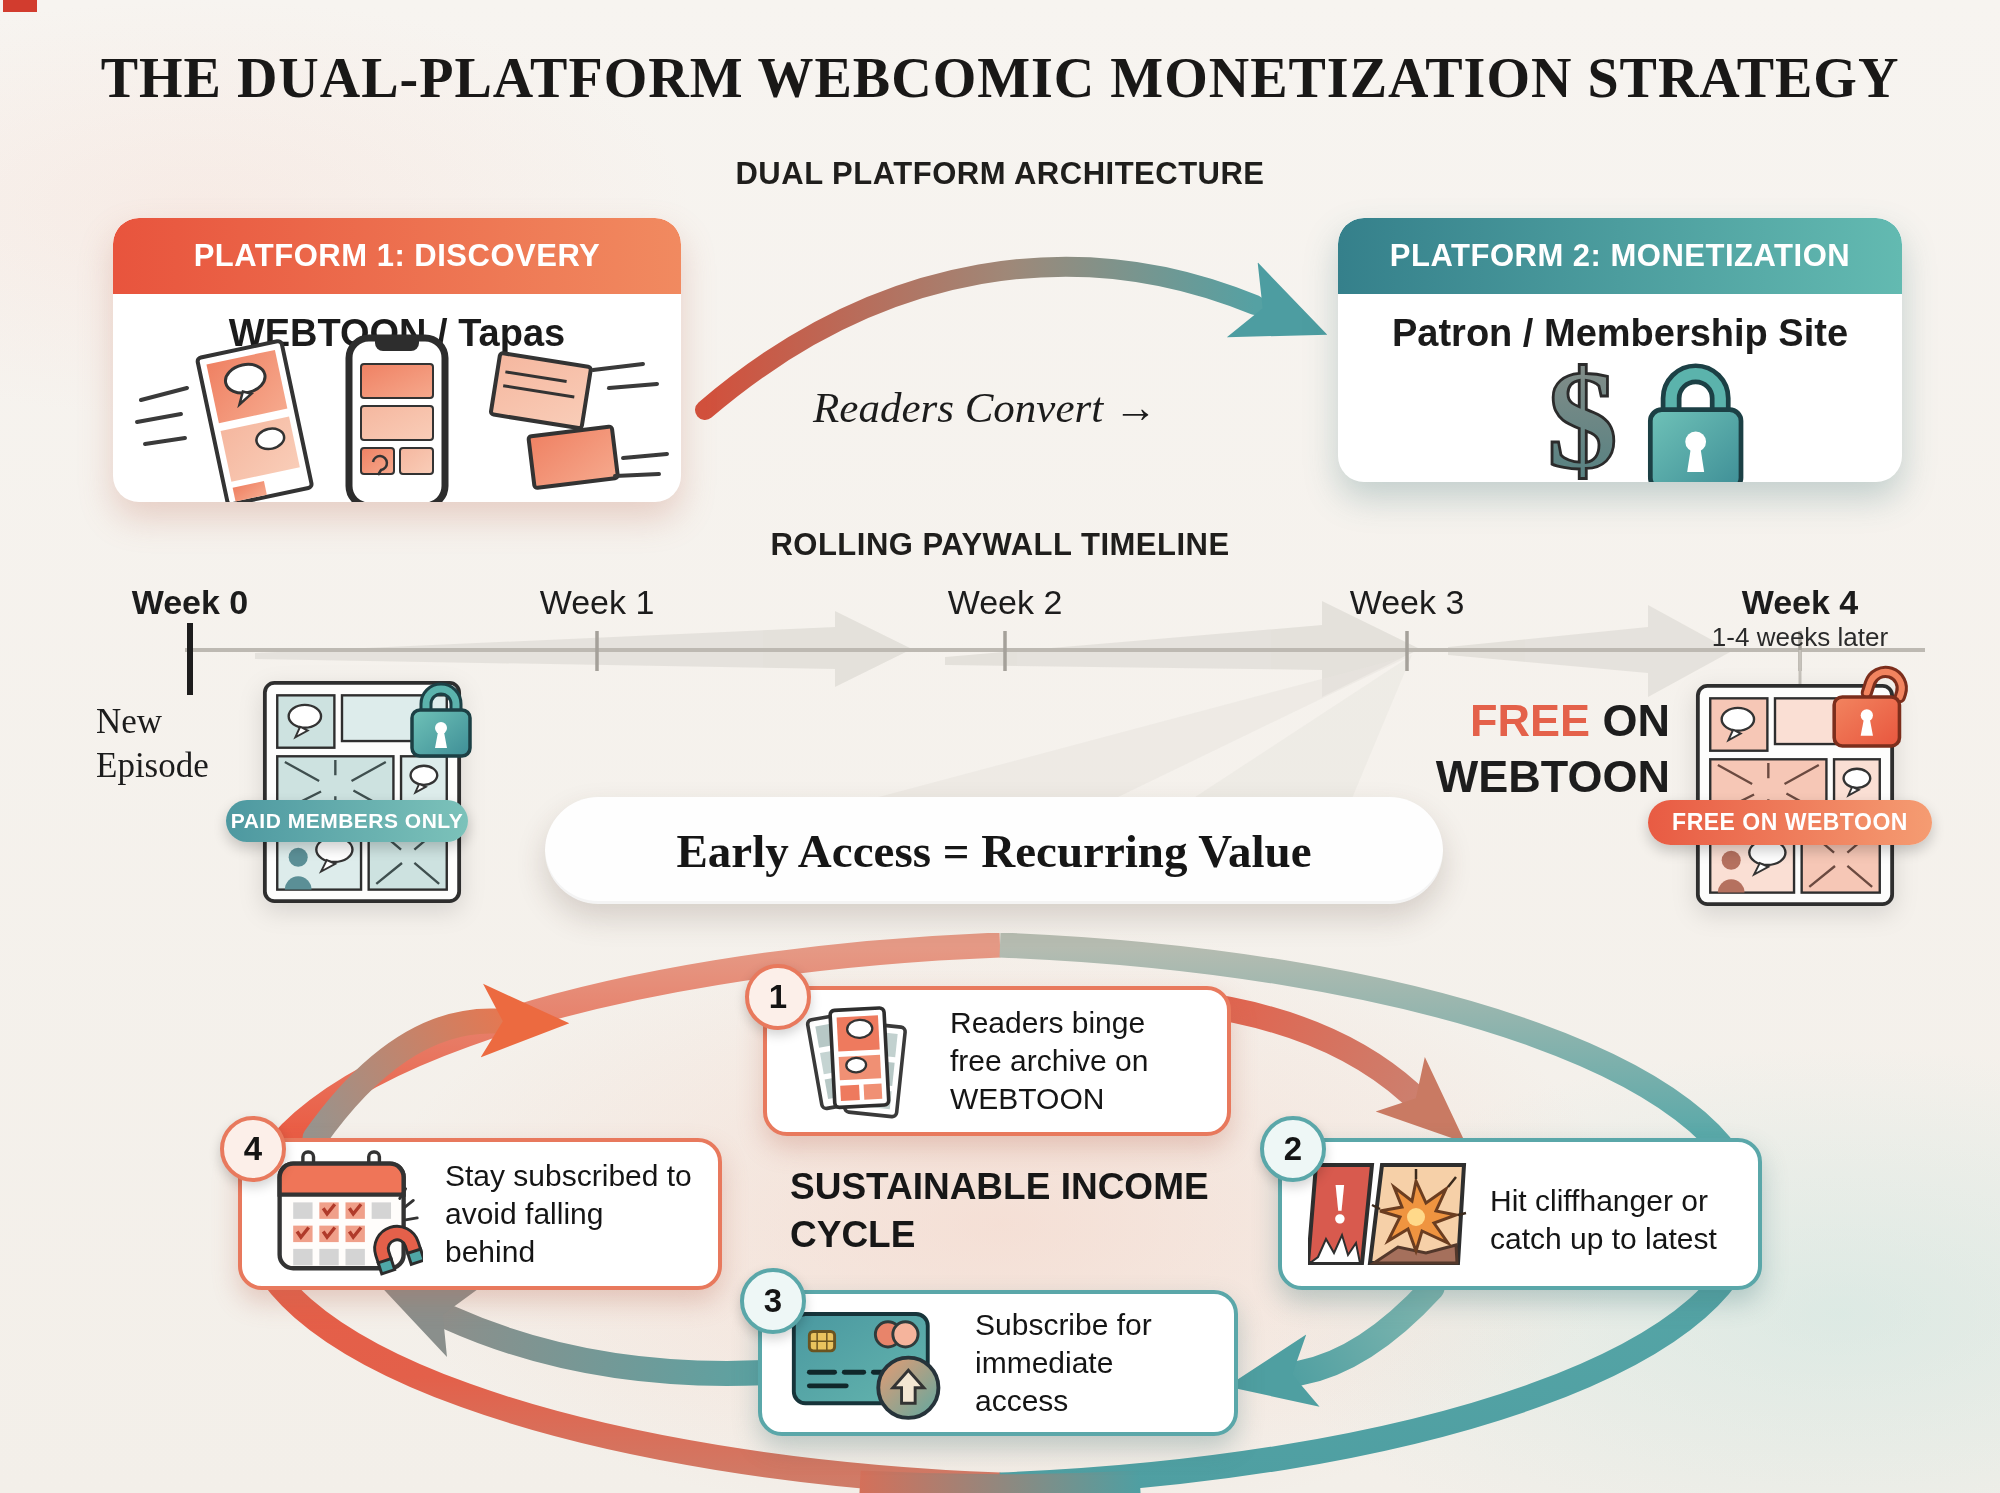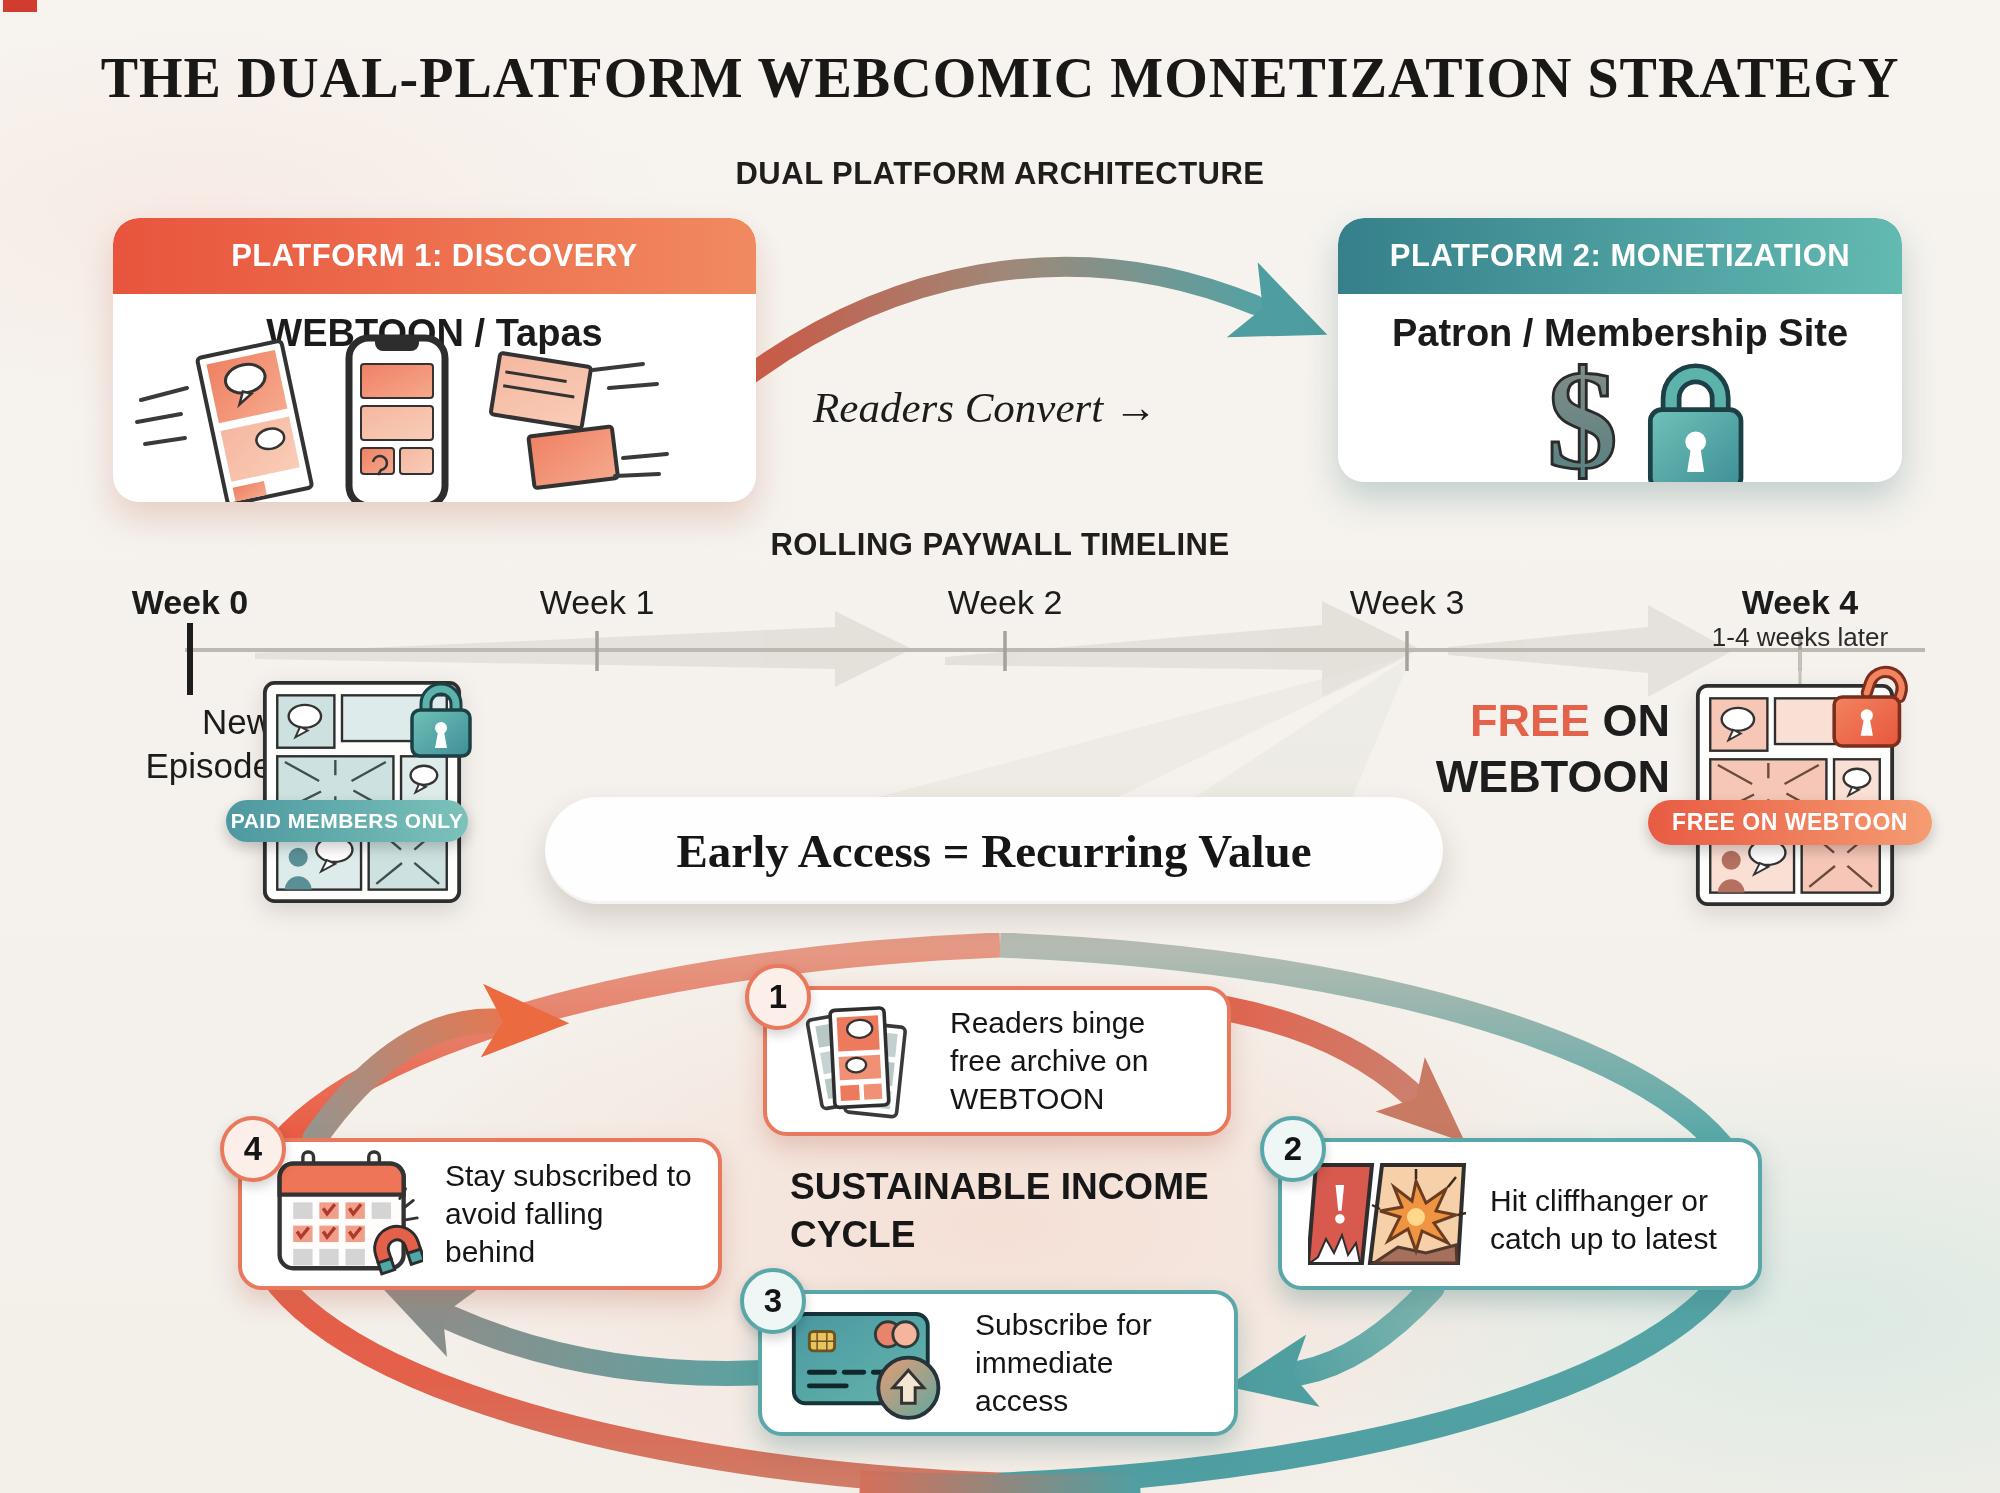--- a/index.html
+++ b/index.html
@@ -16,39 +16,39 @@
   .corner-artifact{left:3px;top:0;width:34px;height:12px;background:#d23c2e;}
   .main-title{left:0;top:46px;width:100%;text-align:center;
     font-family:"Liberation Serif","DejaVu Serif",serif;font-weight:bold;font-size:56px;letter-spacing:1px;color:#191817;}
   .section-heading{left:0;width:100%;text-align:center;font-weight:bold;font-size:31px;letter-spacing:0.5px;color:#1f1e1c;z-index:2;}
   .h-arch{top:156px;}
   .h-timeline{top:527px;}
   .h-flywheel{top:924px;}
 
   
   .platform-card{border-radius:26px;background:#fff;z-index:2;overflow:hidden;}
-  .pc1{left:113px;top:218px;width:643px;height:284px;box-shadow:0 16px 34px rgba(190,110,90,.28);}
+  .pc1{left:113px;top:218px;width:568px;height:284px;box-shadow:0 16px 34px rgba(190,110,90,.28);}
   .pc2{left:1338px;top:218px;width:564px;height:264px;box-shadow:0 16px 34px rgba(60,115,120,.28);}
   .pc-header{height:76px;line-height:76px;text-align:center;color:#fff;font-weight:bold;font-size:31px;letter-spacing:0.5px;border-radius:26px 26px 0 0;}
   .pc1 .pc-header{background:linear-gradient(90deg,#e8543d,#f18a60);}
   .pc2 .pc-header{background:linear-gradient(90deg,#35808b,#63bab1);}
   .pc-subtitle{text-align:center;font-size:38px;font-weight:bold;color:#1b1b1b;margin-top:18px;}
   .pc-art{position:absolute;left:10px;top:112px;width:548px;height:172px;}
   .pc2 .pc-art{top:118px;height:170px;}
 
   .convert-arrow-wrap{left:630px;top:205px;width:740px;height:290px;z-index:1;}
   .convert-label{left:770px;top:383px;width:430px;text-align:center;z-index:2;
     font-family:"Liberation Serif","DejaVu Serif",serif;font-style:italic;font-size:43px;color:#1c1c1c;}
 
   
   .timeline-svg{left:0;top:575px;width:2000px;height:260px;z-index:1;}
   .week-label{top:583px;width:170px;text-align:center;font-size:34px;color:#1c1c1c;z-index:2;}
   .week-bold{font-weight:bold;}
   .week-sub{top:622px;width:220px;text-align:center;font-size:26px;color:#2a2a2a;z-index:2;}
-  .new-episode{left:96px;top:700px;width:176px;text-align:right;font-size:35px;font-weight:500;line-height:1.25;color:#1c1c1c;z-index:2;}
+  .new-episode{left:96px;top:700px;width:176px;text-align:left;font-size:35px;font-weight:500;line-height:1.25;color:#1c1c1c;z-index:2;font-family:Liberation Serif, serif;}
   .comic{z-index:2;filter:drop-shadow(0 8px 12px rgba(0,0,0,0.12));}
   .comic-left{left:262px;top:680px;width:200px;height:224px;}
   .comic-right{left:1695px;top:682px;width:200px;height:226px;}
   .lock-left{left:406px;top:676px;width:70px;height:86px;z-index:3;}
   .lock-right{left:1830px;top:648px;width:92px;height:102px;z-index:3;}
   .pill{z-index:4;border-radius:999px;color:#fff;font-weight:bold;text-align:center;box-shadow:0 6px 14px rgba(0,0,0,.20);}
   .pill-paid{left:226px;top:800px;width:242px;height:42px;line-height:42px;font-size:21px;letter-spacing:0.5px;
     background:linear-gradient(90deg,#4d98a0,#7cc2ba);}
   .pill-free{left:1648px;top:800px;width:284px;height:45px;line-height:45px;font-size:23px;letter-spacing:0.5px;
     background:linear-gradient(90deg,#e85b43,#f59c72);}

